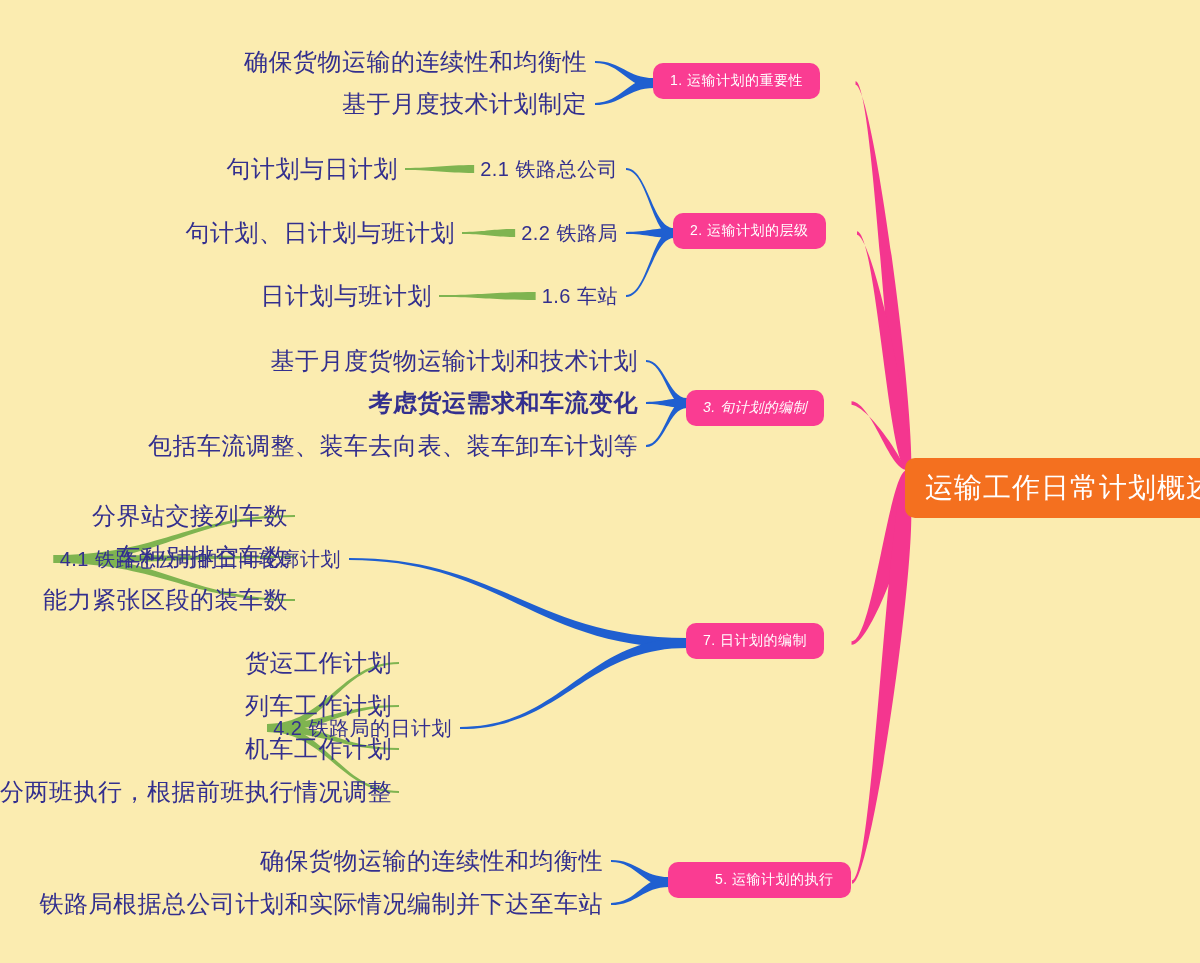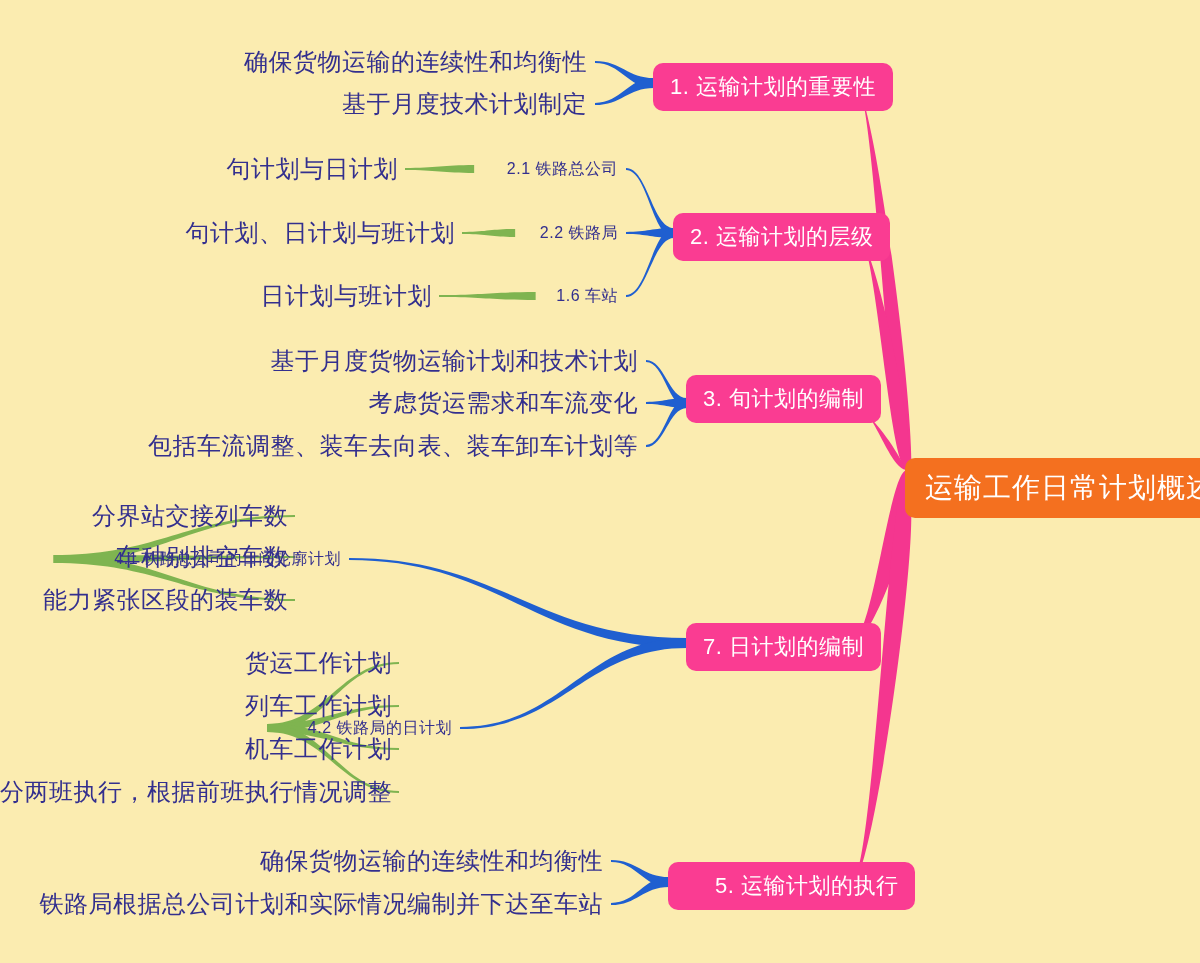--- a/index.html
+++ b/index.html
@@ -30,30 +30,30 @@
     letter-spacing: 1px;
     padding: 11px 20px;
     white-space: nowrap;
     box-sizing: border-box;
   }
   .node-branch {
     position: absolute;
     background: #fa3c92;
     border-radius: 10px;
     color: #ffffff;
-    font-size: 22px;
+    font-size: 14px;
     letter-spacing: 0.5px;
     padding: 9px 17px;
     white-space: nowrap;
     box-sizing: border-box;
   }
   .node-sub {
     position: absolute;
     color: #332f8e;
-    font-size: 16px;
+    font-size: 20px;
     white-space: nowrap;
     letter-spacing: 0.5px;
   }
   .node-leaf {
     position: absolute;
     color: #332f8e;
     font-size: 24px;
     white-space: nowrap;
     letter-spacing: 0.5px;
   }
@@ -105,23 +105,23 @@
     <div class="node-branch" style="left: 653px; top: 63px;">1. 运输计划的重要性</div>
     <div class="node-leaf anchor-right" style="left: 587px; top: 62px;">确保货物运输的连续性和均衡性</div>
     <div class="node-leaf anchor-right" style="left: 587px; top: 104px;">基于月度技术计划制定</div>
     <div class="node-branch" style="left: 673px; top: 213px;">2. 运输计划的层级</div>
     <div class="node-sub anchor-right" style="left: 618px; top: 169px;">2.1 铁路总公司</div>
     <div class="node-leaf anchor-right" style="left: 398px; top: 169px;">句计划与日计划</div>
     <div class="node-sub anchor-right" style="left: 618px; top: 233px;">2.2 铁路局</div>
     <div class="node-leaf anchor-right" style="left: 455px; top: 233px;">句计划、日计划与班计划</div>
     <div class="node-sub anchor-right" style="left: 618px; top: 296px;">1.6 车站</div>
     <div class="node-leaf anchor-right" style="left: 432px; top: 296px; text-align: right;">日计划与班计划</div>
-    <div class="node-branch" style="left: 686px; top: 375px;">3. 旬计划的编制</div>
+    <div class="node-branch" style="left: 686px; top: 390px; font-style: italic;">3. 旬计划的编制</div>
     <div class="node-leaf anchor-right" style="left: 638px; top: 361px;">基于月度货物运输计划和技术计划</div>
-    <div class="node-leaf anchor-right" style="left: 638px; top: 403px;">考虑货运需求和车流变化</div>
+    <div class="node-leaf anchor-right" style="left: 638px; top: 403px; font-weight: bold;">考虑货运需求和车流变化</div>
     <div class="node-leaf anchor-right" style="left: 638px; top: 446px;">包括车流调整、装车去向表、装车卸车计划等</div>
     <div class="node-branch" style="left: 686px; top: 623px;">7. 日计划的编制</div>
     <div class="node-sub anchor-right" style="left: 341px; top: 559px;">4.1 铁路总公司的日间轮廓计划</div>
     <div class="node-leaf anchor-right" style="left: 288px; top: 516px;">分界站交接列车数</div>
     <div class="node-leaf anchor-right" style="left: 288px; top: 557px;">车种别排空车数</div>
     <div class="node-leaf anchor-right" style="left: 288px; top: 600px;">能力紧张区段的装车数</div>
     <div class="node-sub anchor-right" style="left: 452px; top: 728px;">4.2 铁路局的日计划</div>
     <div class="node-leaf anchor-right" style="left: 392px; top: 663px;">货运工作计划</div>
     <div class="node-leaf anchor-right" style="left: 392px; top: 706px;">列车工作计划</div>
     <div class="node-leaf anchor-right" style="left: 392px; top: 749px;">机车工作计划</div>

